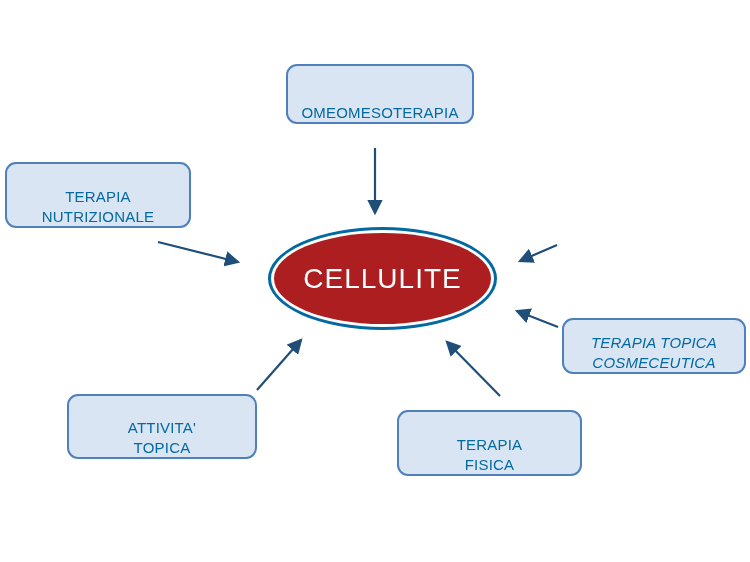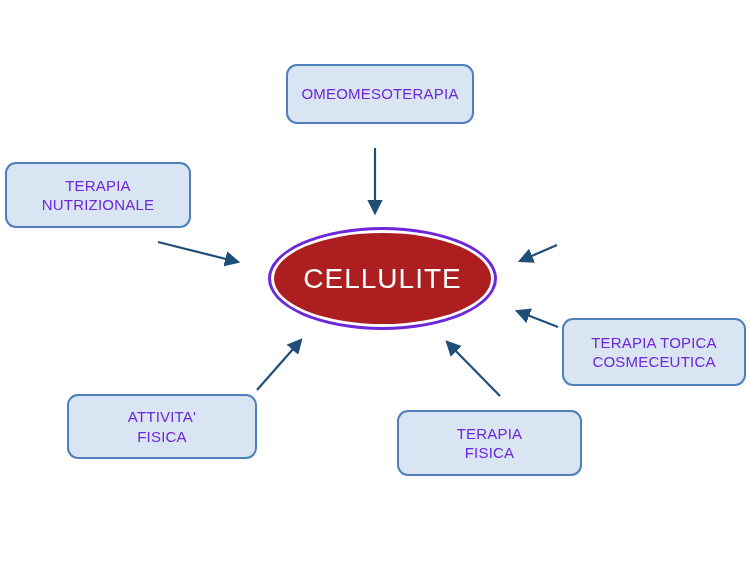--- a/index.html
+++ b/index.html
@@ -9,54 +9,54 @@
     background:#ffffff;
     font-family:"Liberation Sans", sans-serif;
     overflow:hidden;
   }
   .arrows{position:absolute;left:0;top:0;width:750px;height:562px;}
   .node{
     position:absolute;
     background:#D9E5F3;
     border:2px solid #4E80BC;
     border-radius:11px;
-    display:flex;align-items:center;justify-content:center;
+    display:flex;align-items:flex-end;justify-content:center;
     text-align:center;
-    color:#6d28d9;
+    color:#0369a1;
     font-size:15px;
     line-height:1.3;
     white-space:pre-line;
     box-sizing:border-box;
     letter-spacing:0.2px;
   }
   .ellipse-outer{
     position:absolute;
     left:268px;top:227px;width:229px;height:103px;
-    border:3px solid #6d28d9;
+    border:3px solid #0369a1;
     border-radius:50%;
     background:#ffffff;
     box-sizing:border-box;
     display:flex;align-items:center;justify-content:center;
   }
   .ellipse-inner{
     width:217px;height:91px;
     background:#AC1E20;
     border-radius:50%;
     display:flex;align-items:center;justify-content:center;
   }
   .ellipse-label{
     color:#ffffff;
     font-size:28px;
     letter-spacing:1px;
   }
   
   .n-top{left:286px;top:64px;width:188px;height:60px;}
   .n-topleft{left:5px;top:162px;width:186px;height:66px;}
   .n-topright{left:562px;top:155px;width:184px;height:66px;}
-  .n-right{left:562px;top:318px;width:184px;height:68px;}
+  .n-right{left:562px;top:318px;width:184px;height:56px;font-style:italic;}
   .n-bottomleft{left:67px;top:394px;width:190px;height:65px;}
   .n-bottom{left:397px;top:410px;width:185px;height:66px;}
 </style>
 </head>
 <body>
 
 <div class="canvas">
 
   <svg class="arrows" viewBox="0 0 750 562" xmlns="http://www.w3.org/2000/svg">
     <defs>
@@ -82,21 +82,21 @@
   </div>
 
 
   <div class="node n-right">
     <span>TERAPIA TOPICA
 COSMECEUTICA</span>
   </div>
 
   <div class="node n-bottomleft">
     <span>ATTIVITA'
-FISICA</span>
+TOPICA</span>
   </div>
 
   <div class="node n-bottom">
     <span>TERAPIA
 FISICA</span>
   </div>
 
   <div class="ellipse-outer">
     <div class="ellipse-inner">
       <span class="ellipse-label">CELLULITE</span>

